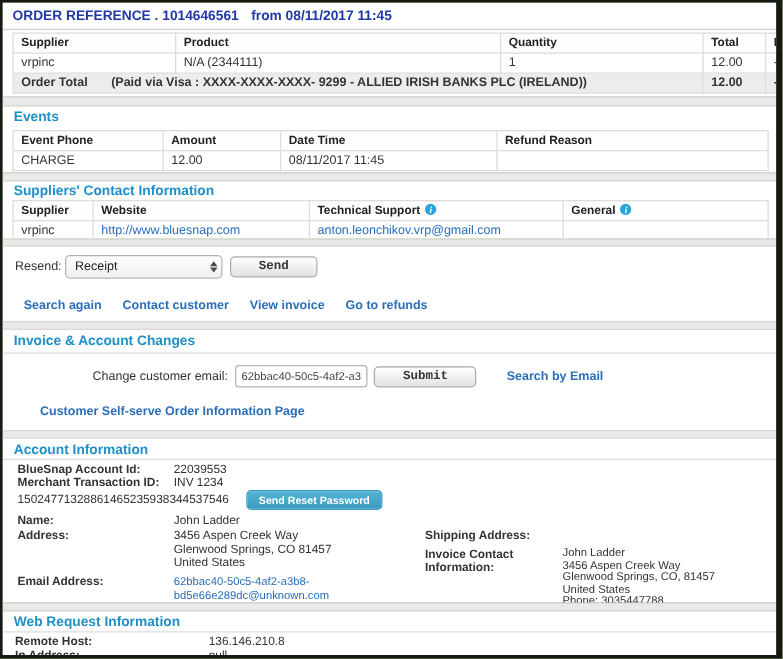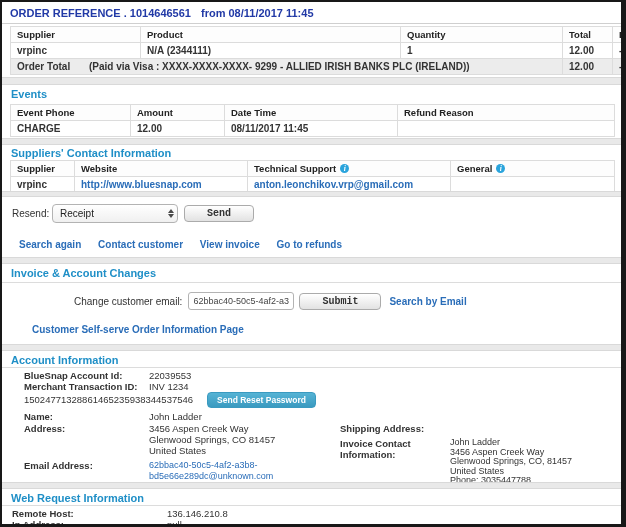--- a/index.html
+++ b/index.html
@@ -21,21 +21,21 @@
 
   .section-heading { color: #1f8fc7; font-weight: 700; font-size: 11px; padding: 3px 0 2px 9px; }
   .underlined { border-bottom: 1px solid #dcdcdc; padding-bottom: 3px; }
 
   table.grid { border-collapse: collapse; table-layout: fixed; margin-left: 8px; margin-top: 2px; }
   .grid th, .grid td {
     border: 1px solid #dcdcdc; padding: 2px 6px; text-align: left;
     overflow: hidden; white-space: nowrap;
   }
   .grid th { font-size: 9.5px; font-weight: 700; color: #222; background: #fdfdfd; height: 15px; }
-  .grid td { font-size: 10px; color: #333; height: 14px; font-weight: bold; }
+  .grid td { font-size: 10px; color: #333; height: 14px; }
   .total-row td { background: #ececec; font-weight: 700; color: #333; }
   .paid-via { margin-left: 16px; }
 
   .link { color: #2a6db8; text-decoration: none; cursor: pointer; }
   .blink { color: #2a6db8; font-weight: 700; text-decoration: none; cursor: pointer; }
 
   .info-icon {
     display: inline-block; width: 9px; height: 9px; border-radius: 50%;
     background: #2aa4dc; color: #fff; font-size: 7.5px; line-height: 9px; text-align: center;
     font-weight: 700; font-style: italic; margin-left: 4px; vertical-align: 1px;
@@ -64,21 +64,21 @@
 
   .email-row { display: flex; align-items: center; margin: 9px 0 0 72px; font-size: 10px; }
   .email-row .lbl { color: #333; margin-right: 6px; }
   .email-input {
     width: 106px; height: 18px; border: 1px solid #b3b3b3; border-radius: 3px;
     font-size: 9px; color: #444; padding: 0 4px; margin-right: 5px;
     font-family: "Liberation Sans", sans-serif;
   }
   .self-serve { margin: 14px 0 0 30px; font-size: 10px; }
 
-  .field-row { display: flex; font-size: 9.5px; line-height: 11px; margin-left: 22px; color: #333; }
+  .field-row { display: flex; font-size: 9.5px; line-height: 11px; margin-left: 12px; color: #333; }
   .field-label { width: 125px; font-weight: 700; flex-shrink: 0; }
   .field-value { color: #333; }
   .multiline { white-space: pre-line; }
   .uname-row { align-items: center; height: 15px; }
   .btn-reset {
     font-size: 8.5px; font-weight: 700; color: #fff; cursor: pointer; margin-left: 14px;
     background: linear-gradient(#55b3d5, #3a9ac0); border: 1px solid #3a9ac0;
     border-radius: 4px; padding: 2px 9px; font-family: "Liberation Sans", sans-serif;
   }
   .acct-cols { display: flex; margin-top: 1px; }
@@ -220,21 +220,21 @@
     </div>
   </div>
 
   <div class="gap g7"></div>
 
   <div class="panel" style="height:80px">
     <div class="section-heading underlined">Invoice &amp; Account Changes</div>
     <div class="email-row">
       <span class="lbl">Change customer email:</span>
       <input class="email-input" value="62bbac40-50c5-4af2-a3b8-bd5e66e289dc@unknown.com" style="">
-      <button class="btn" style="margin-right:8px">Submit</button>
+      <button class="btn" style="margin-right:24px">Submit</button>
       <a class="blink">Search by Email</a>
     </div>
     <div class="self-serve">
       <a class="blink">Customer Self-serve Order Information Page</a>
     </div>
   </div>
 
   <div class="gap g7"></div>
 
   <div class="panel" style="height:131px">

